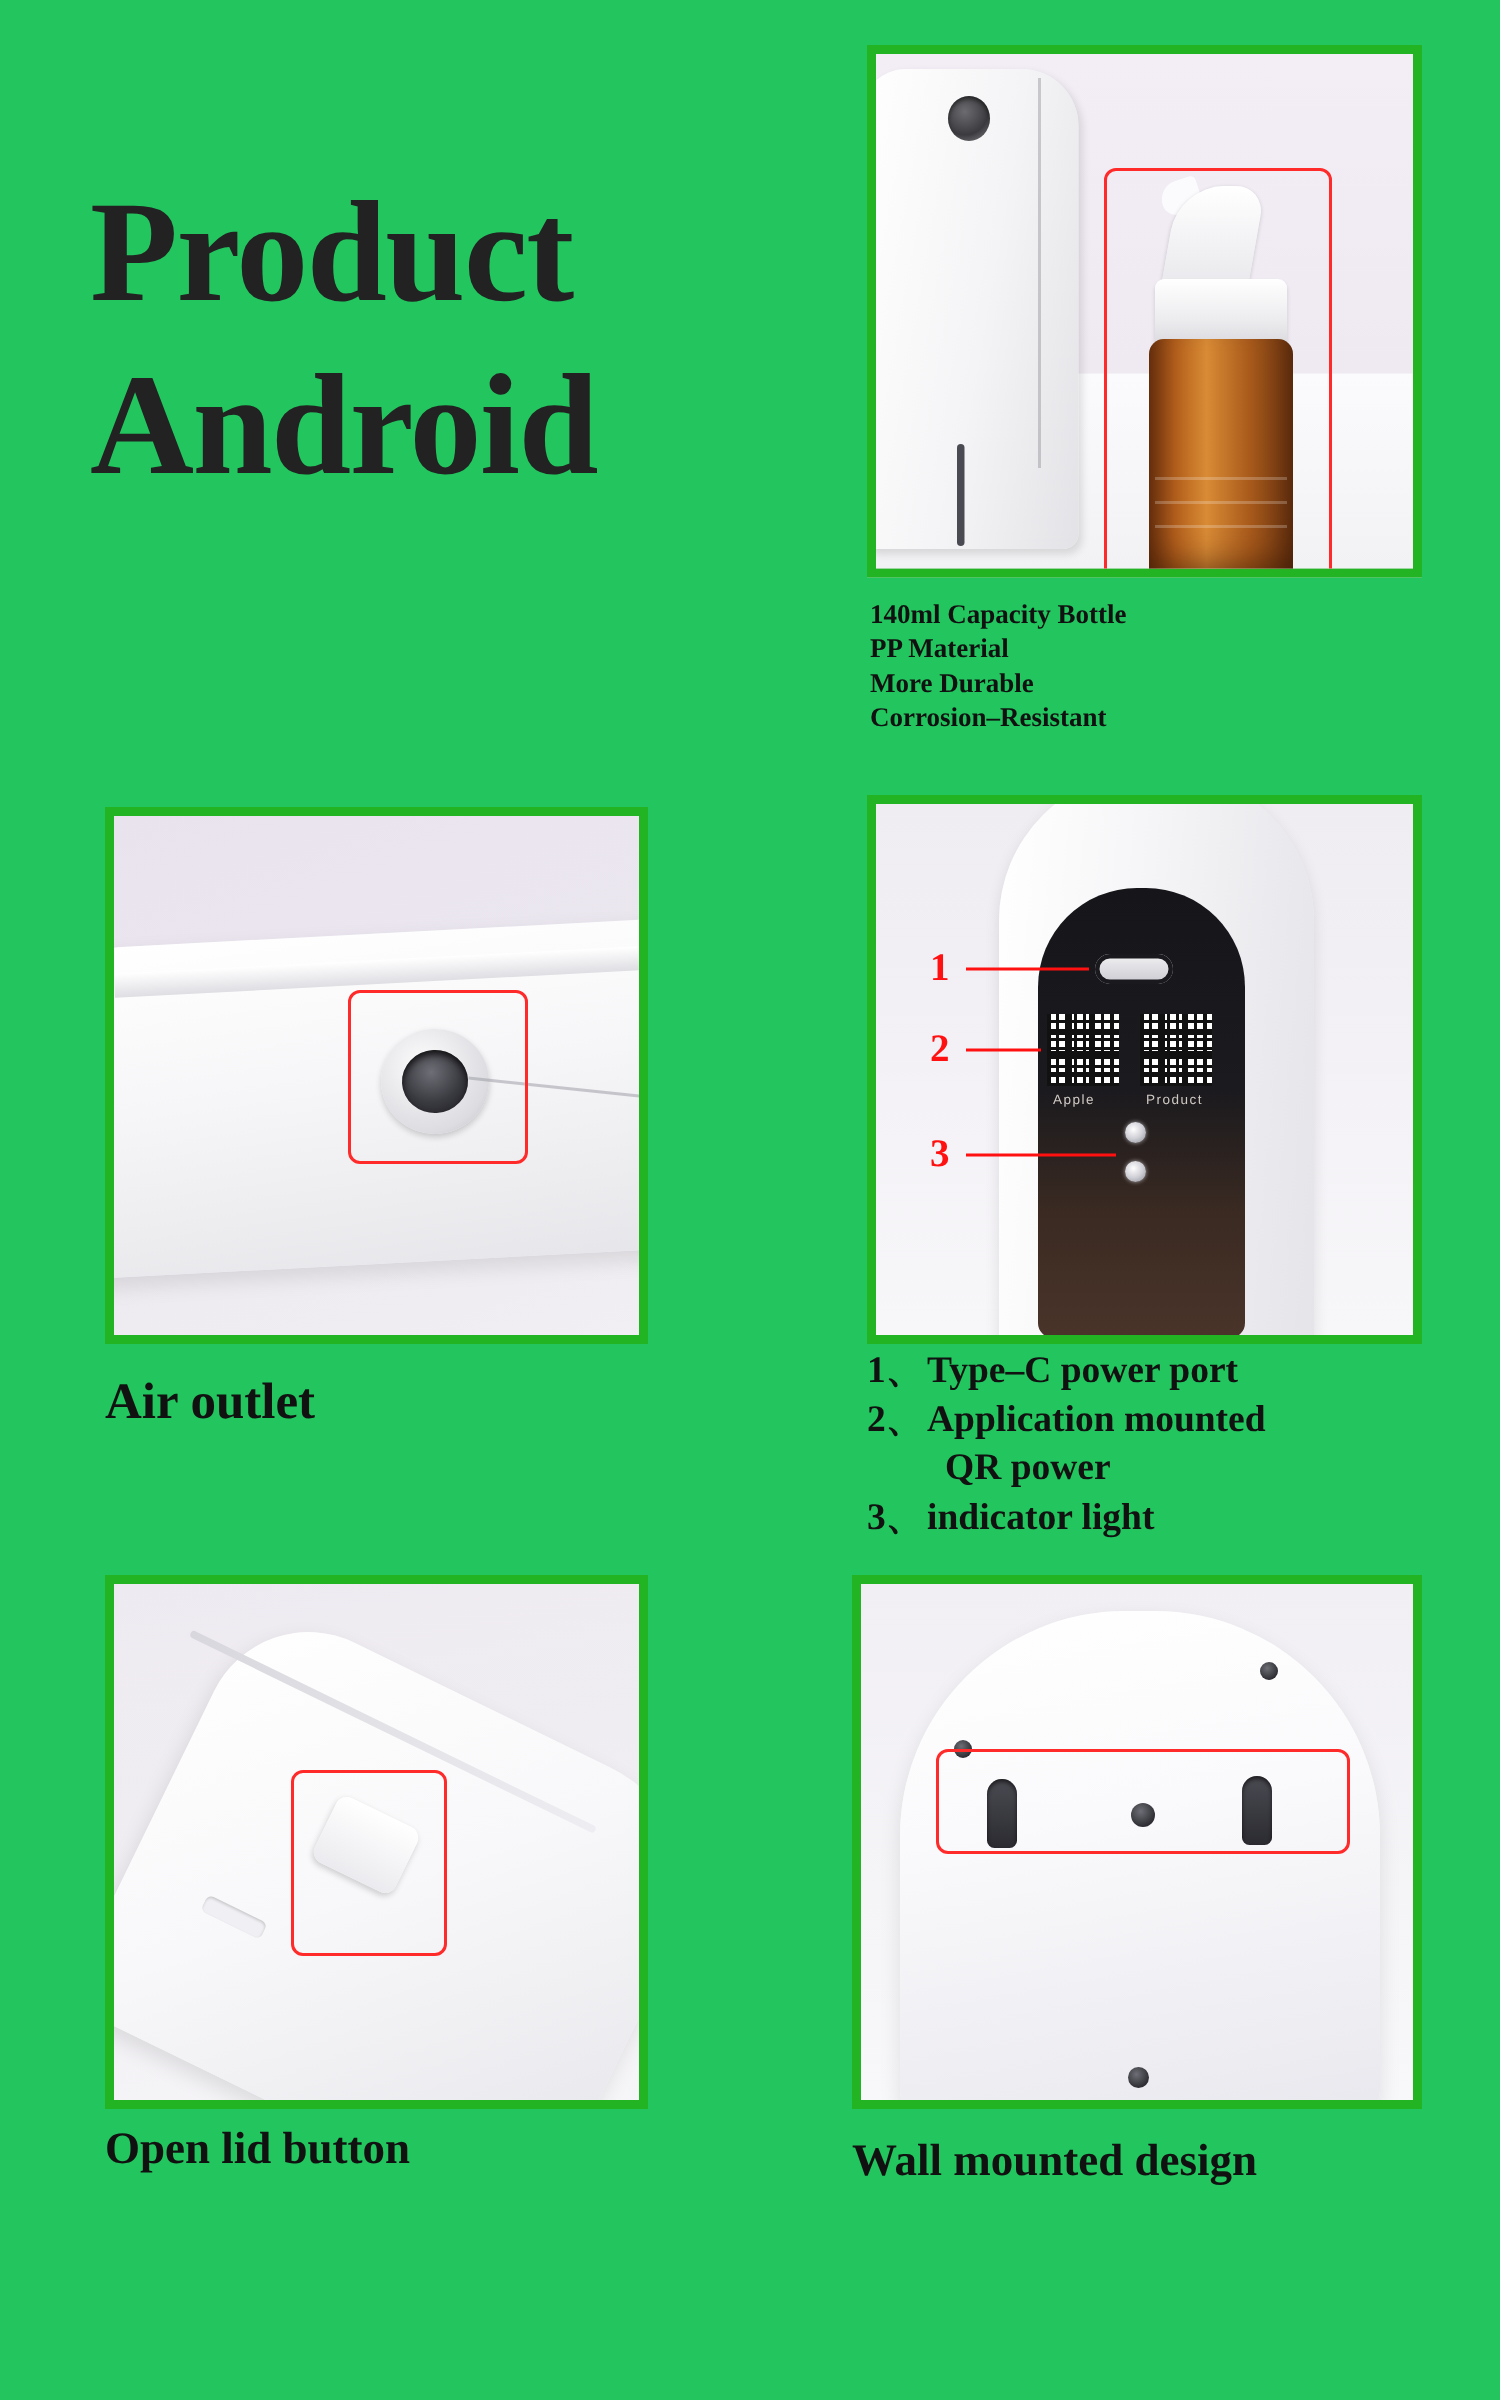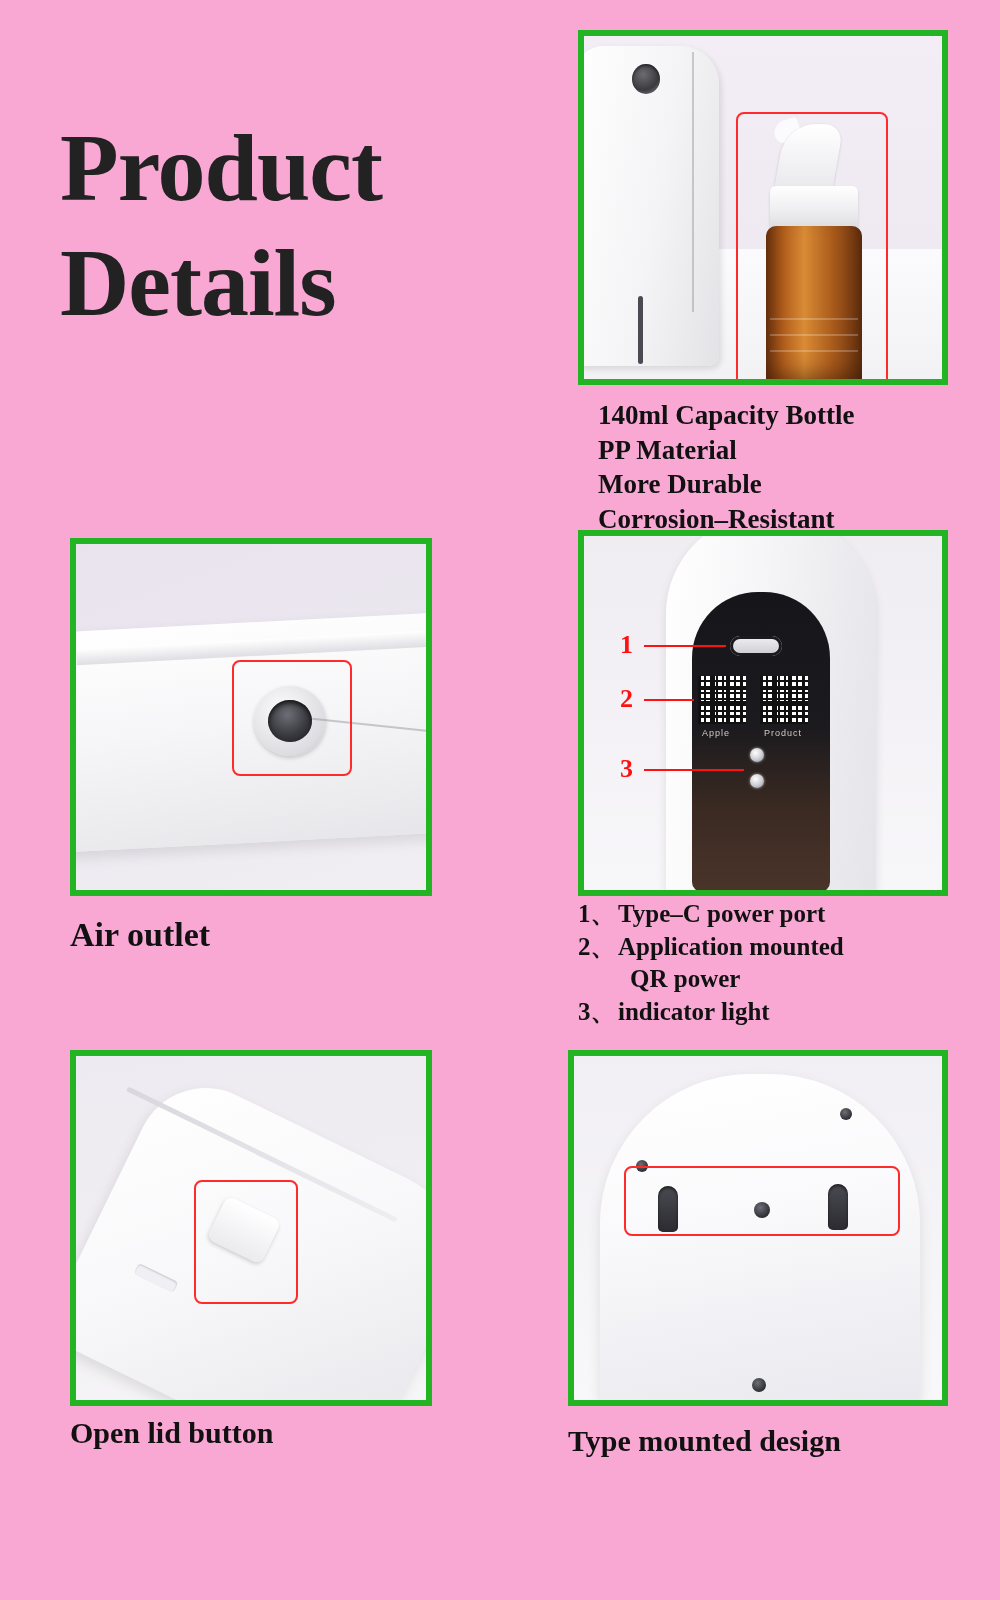--- a/index.html
+++ b/index.html
@@ -11,21 +11,21 @@
     width: 1000px;
     height: 1600px;
     position: relative;
     font-family: "Liberation Serif", serif;
     color: #1a1a1a;
     overflow: hidden;
   }
   .page {
     position: absolute;
     inset: 0;
-    background: #f9a8d4;
+    background: #22c55e;
   }
 
   
   .title {
     position: absolute;
     left: 60px;
     top: 110px;
     width: 460px;
     font-family: "Liberation Serif", serif;
     font-weight: bold;
@@ -119,21 +119,21 @@
     transform: skewX(-10deg);
     box-shadow: 0 1px 3px rgba(0,0,0,0.18);
   }
   #photo-bottle .nozzle-tip {
     position: absolute; left: 190px; top: 84px; width: 26px; height: 22px;
     background: #fbfbfd; border-radius: 14px 4px 4px 10px;
     transform: rotate(-18deg);
   }
   #photo-bottle .redbox-bottle { left: 152px; top: 76px; width: 152px; height: 290px; }
 
-  #cap-bottle { left: 580px; top: 398px; width: 400px; font-size: 27px; line-height: 1.28; margin-left: 18px; }
+  #cap-bottle { left: 580px; top: 398px; width: 400px; font-size: 18px; line-height: 1.28; }
 
   
   #photo-airoutlet { left: 70px; top: 538px; width: 362px; height: 358px; }
   #photo-airoutlet .bg {
     position: absolute; inset: 0;
     background: linear-gradient(160deg, #e9e3ee 0%, #ebe7ef 45%, #f1eff3 100%);
   }
   #photo-airoutlet .body {
     position: absolute; left: -30px; top: 78px; width: 430px; height: 220px;
     background: linear-gradient(175deg, #ffffff 0%, #f6f6f8 45%, #e6e6ea 100%);
@@ -302,21 +302,21 @@
 
   #cap-wall { left: 568px; top: 1424px; width: 430px; font-size: 30px; white-space: nowrap; }
 </style>
 </head>
 <body>
 
 <div class="page">
 
   <div class="title">
     <span>Product</span>
-    <span class="line2">Details</span>
+    <span class="line2">Android</span>
   </div>
 
   <div class="photo" id="photo-bottle">
     <div class="scene">
       <div class="bg-top"></div>
       <div class="bg-bottom"></div>
       <div class="device">
         <div class="hole"></div>
         <div class="seam"></div>
         <div class="slot"></div>
@@ -409,15 +409,15 @@
       <div class="dot dot-tl"></div>
       <div class="dot dot-tr"></div>
       <div class="keyhole kh-left"></div>
       <div class="keyhole kh-right"></div>
       <div class="dot dot-mid"></div>
       <div class="dot dot-bottom"></div>
     </div>
     <div class="redbox redbox-wall"></div>
   </div>
 
-  <div class="caption" id="cap-wall">Type mounted design</div>
+  <div class="caption" id="cap-wall">Wall mounted design</div>
 
 </div>
 
 </body></html>

